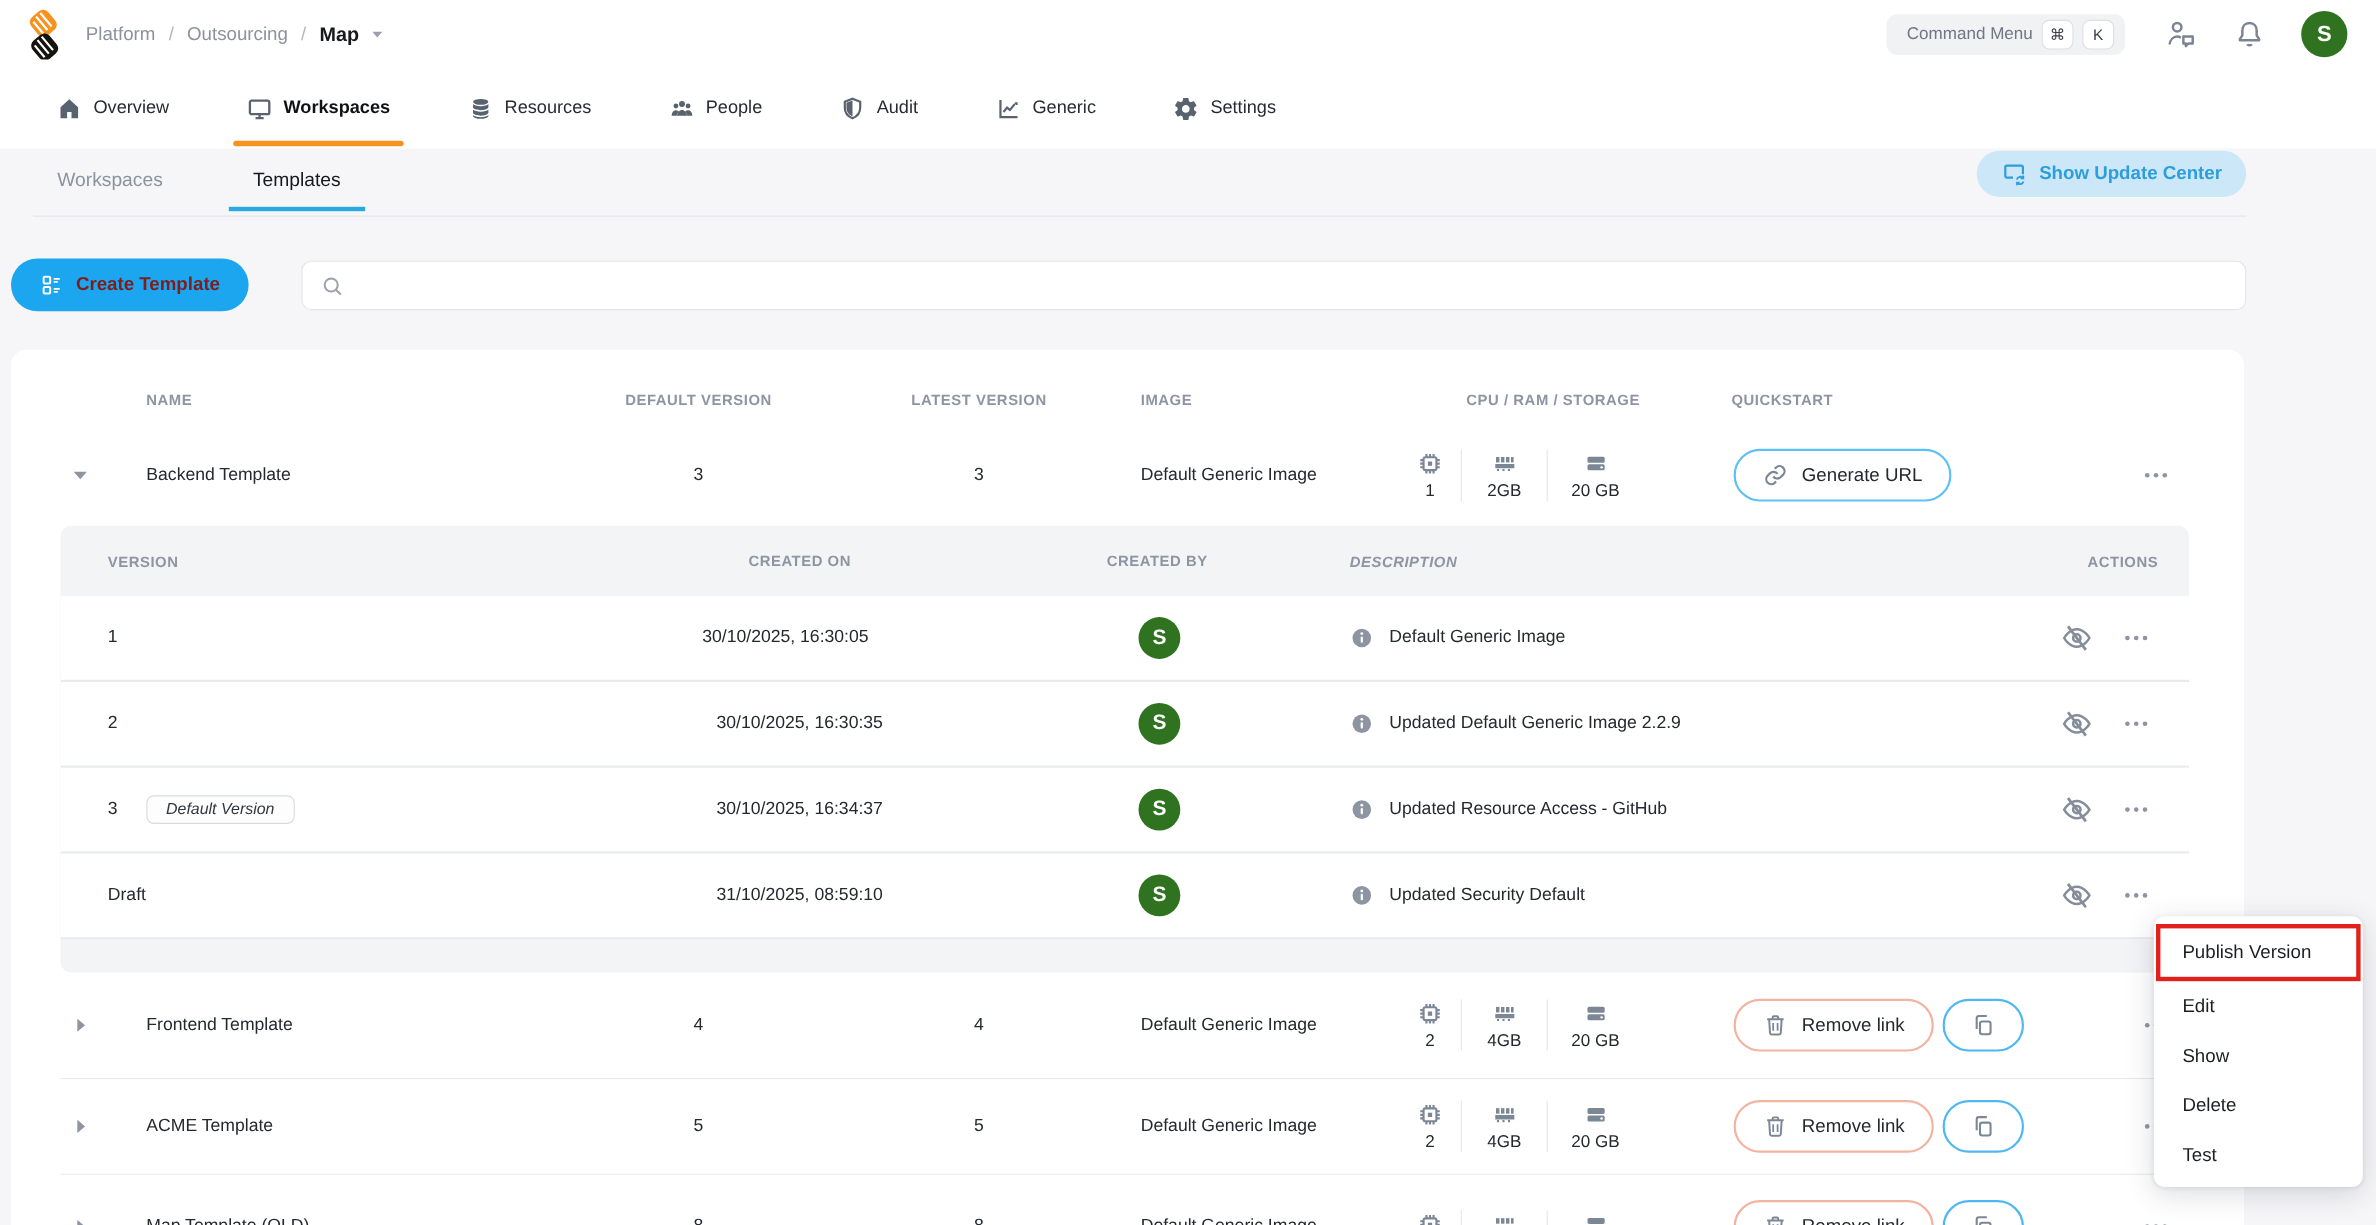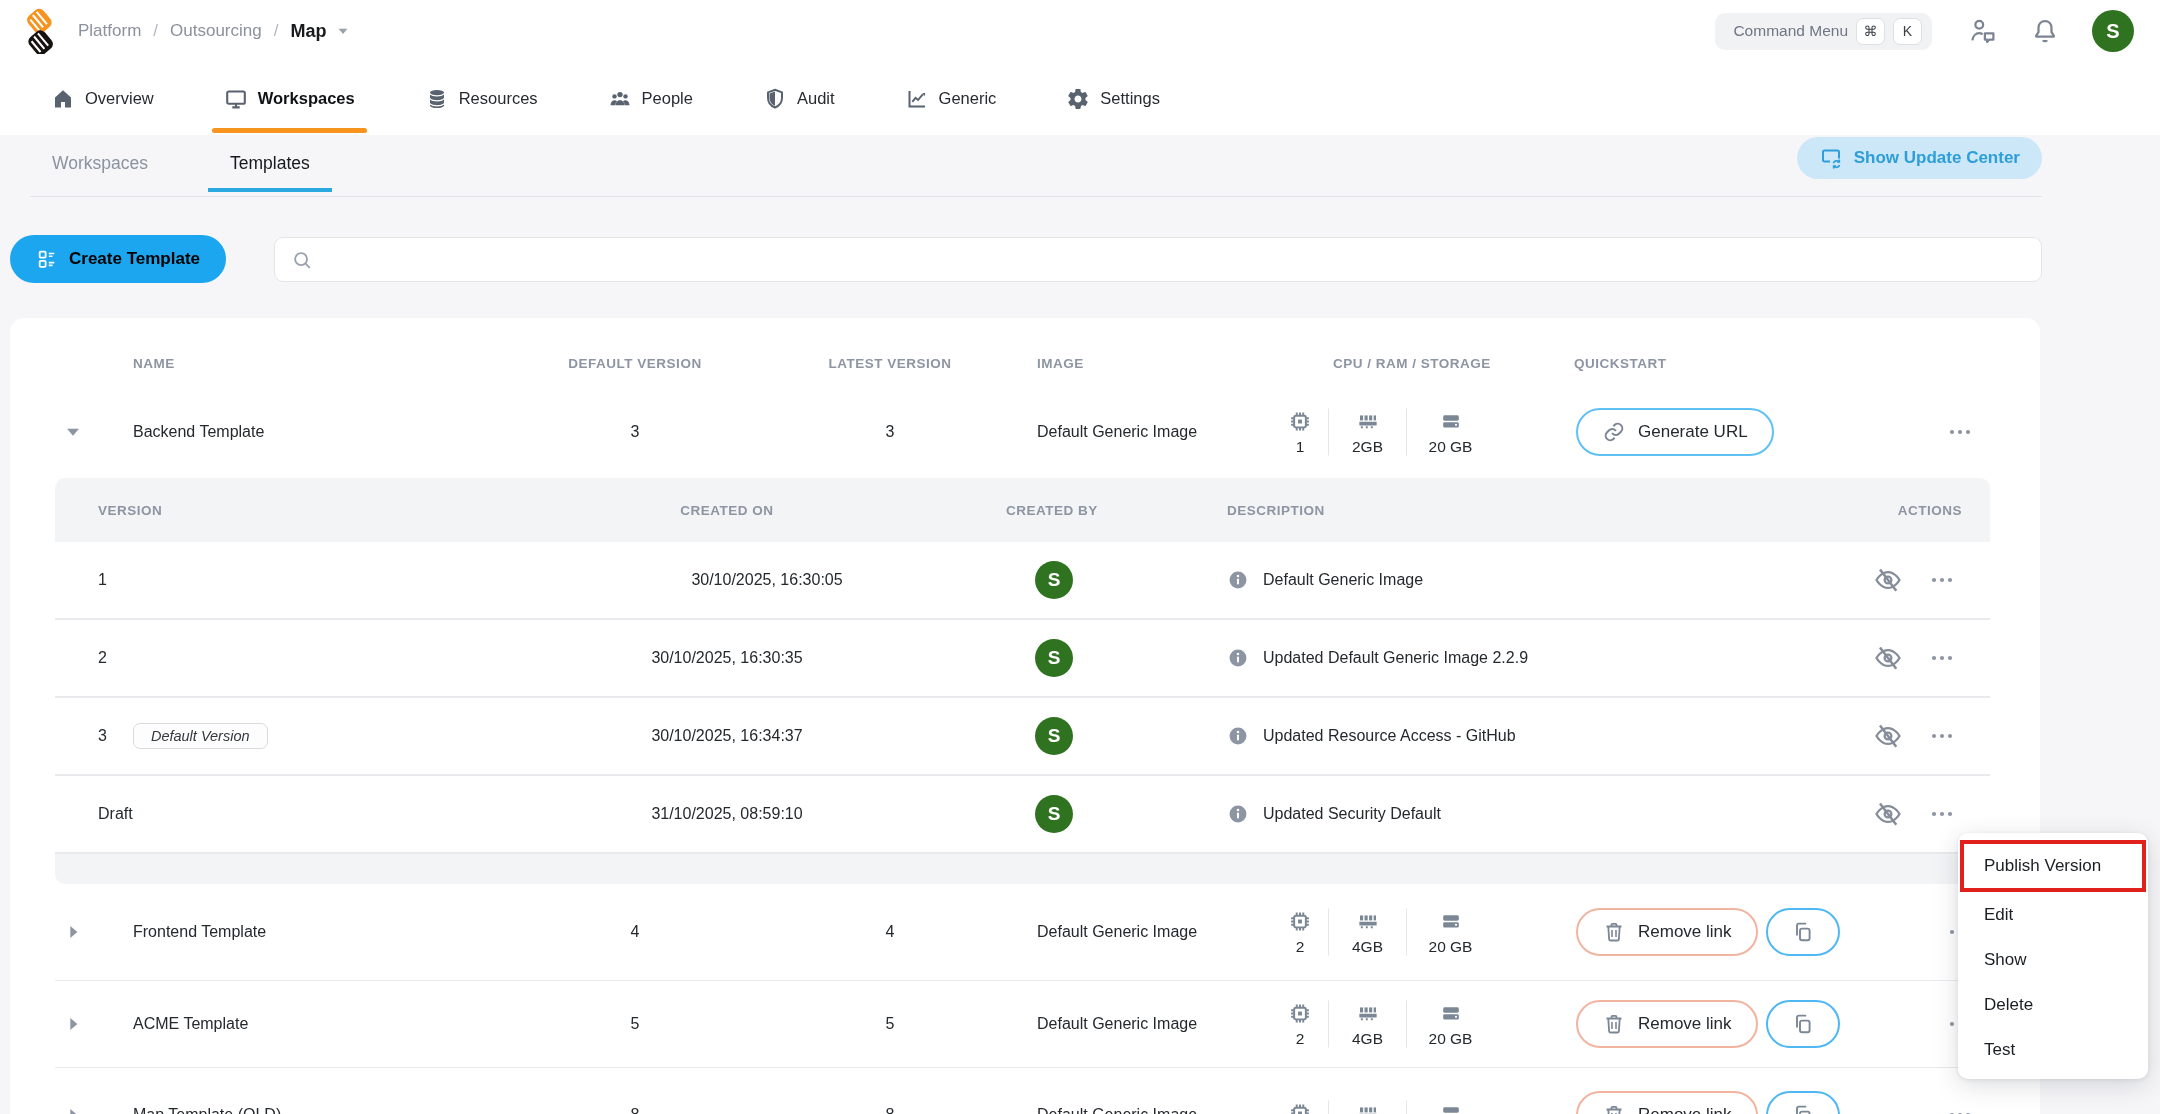--- a/index.html
+++ b/index.html
@@ -29,21 +29,21 @@
   
   .subnav-line { position:absolute; left:30px; top:196px; width:2012px; height:1px; background:#e2e4e8; }
   .subnav { position:absolute; left:30px; top:145px; display:flex; gap:38px; }
   .sub-tab { position:relative; padding:8px 22px 18px 22px; font-size:17.5px; color:#8a93a0; cursor:pointer; }
   .sub-tab.active { color:#17191c; font-weight:500; }
   .sub-tab.active::after { content:""; position:absolute; left:0; right:0; bottom:0; height:4px; background:#29a9e0; }
   .update-btn { position:absolute; right:118px; top:137px; height:42px; background:#cbe7f8; border:none; border-radius:21px; display:flex; align-items:center; gap:11px; padding:0 22px; color:#2d9ed9; font-size:17px; font-weight:600; cursor:pointer; font-family:inherit; }
   .update-btn .bicon { width:24px; height:24px; }
 
   
-  .create-btn { position:absolute; left:10px; top:235px; height:48px; background:#1ba6ef; border:none; border-radius:24px; color:#000000; display:flex; align-items:center; gap:11px; padding:0 26px; font-size:17px; font-weight:600; cursor:pointer; font-family:inherit; }
+  .create-btn { position:absolute; left:10px; top:235px; height:48px; background:#1ba6ef; border:none; border-radius:24px; color:#7f1d1d; display:flex; align-items:center; gap:11px; padding:0 26px; font-size:17px; font-weight:600; cursor:pointer; font-family:inherit; }
   .create-btn .bicon { width:22px; height:22px; }
   .search-wrap { position:absolute; left:274px; top:237px; width:1768px; height:45px; background:#fff; border:1px solid #e3e5e8; border-radius:9px; display:flex; align-items:center; padding:0 16px; gap:12px; }
   .search-wrap .sicon { width:22px; height:22px; color:#9aa1ac; flex:0 0 auto; }
   .search-wrap input { border:none; outline:none; flex:1; font-size:17px; font-family:inherit; color:#333; background:transparent; }
   .search-wrap input::placeholder { color:#98a0ac; }
 
   
   .card { position:absolute; left:10px; top:318px; width:2030px; height:796px; background:#fff; border-radius:14px 14px 0 0; overflow:hidden; }
   .thead-cell { position:absolute; top:38px; font-size:13.5px; font-weight:700; letter-spacing:.5px; color:#8d95a3; white-space:nowrap; }
   .row { position:absolute; left:0; width:2030px; }
@@ -481,25 +481,25 @@
           <circle cx="13" cy="13" r="2.1"></circle>
           <circle cx="21" cy="13" r="2.1"></circle>
         </svg></span>
     </div>
     <div class="divider" style="top: 662px;"></div>
     <div class="divider" style="top: 749px;"></div>
     <div class="subtable">
       <span class="sub-head" style="left: 43px;">VERSION</span>
       <span class="sub-head" style="left: 672px; transform: translateX(-50%);">CREATED ON</span>
       <span class="sub-head" style="left: 997px; transform: translateX(-50%);">CREATED BY</span>
-      <span class="sub-head" style="left: 1172px;">DESCRIPTION</span>
+      <span class="sub-head" style="left: 1172px; font-style: italic;">DESCRIPTION</span>
       <span class="sub-head" style="right: 28px;">ACTIONS</span>
       <div class="vrow" style="top: 64px;">
     <span class="vcell" style="left:43px">1</span>
-    <span class="vcell center" style="left:712px">30/10/2025, 16:30:05</span>
+    <span class="vcell center" style="left:659px">30/10/2025, 16:30:05</span>
     <span class="vcell mini-avatar" style="left:980px">S</span>
     <span class="vcell desc-wrap" style="left:1172px">
       <span class="info-ic" style="display:inline-flex">
             <svg viewBox="0 0 24 24">
               <circle cx="12" cy="12" r="9.2" fill="#8d95a3"></circle>
               <rect x="10.9" y="10.4" width="2.2" height="6.4" rx="1.1" fill="#fff"></rect>
               <circle cx="12" cy="7.6" r="1.4" fill="#fff"></circle>
             </svg>
           </span>
           <span>Default Generic Image</span>

